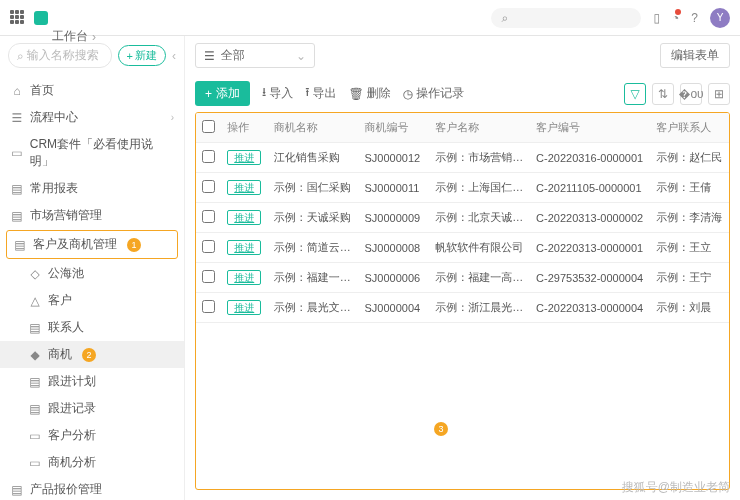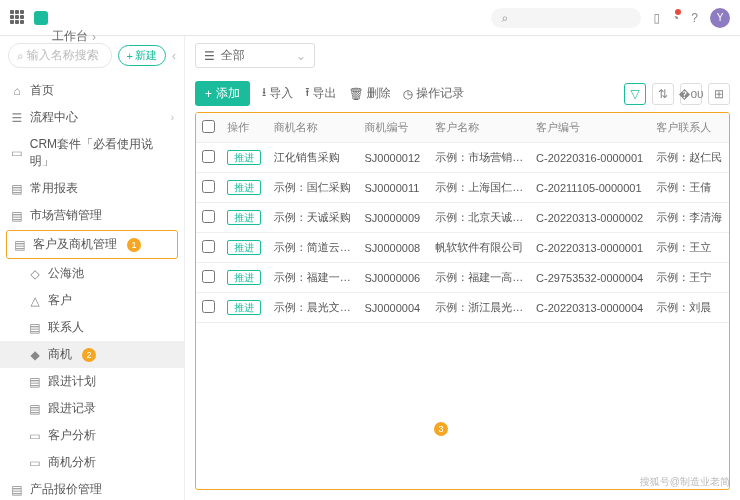--- a/index.html
+++ b/index.html
@@ -37,24 +37,24 @@
 .tool-link { display: flex; align-items: center; gap: 3px; cursor: pointer; }
 .toolbar-right { margin-left: auto; display: flex; gap: 6px; }
 .sq-btn { width: 22px; height: 22px; border: 1px solid #ddd; border-radius: 3px; display: flex; align-items: center; justify-content: center; color: #888; cursor: pointer; }
 .sq-btn.active { border-color: #1abc9c; color: #1abc9c; }
 .table-wrap { margin: 0 10px 10px; border: 1px solid #f5a623; border-radius: 3px; overflow: auto; flex: 1; }
 table { width: 100%; border-collapse: collapse; font-size: 11px; }
 th, td { text-align: left; padding: 7px 6px; border-bottom: 1px solid #eee; color: #555; white-space: nowrap; overflow: hidden; text-overflow: ellipsis; margin-left: 20px; }
 th { background: #fafafa; color: #888; font-weight: normal; }
 td.cb, th.cb { width: 24px; text-align: center; }
 td.op { width: 46px; }
-.push-btn { border: 1px solid #1abc9c; color: #1abc9c; border-radius: 2px; padding: 1px 6px; font-size: 10px; cursor: pointer; }
+.push-btn { border: 1px solid #1abc9c; color: #1abc9c; border-radius: 2px; padding: 1px 6px; font-size: 10px; cursor: pointer; text-decoration: underline; }
 input[type=checkbox] { cursor: pointer; }
 .center-badge { position: absolute; bottom: 64px; left: 430px; }
-.watermark { position: absolute; bottom: 11px; right: 10px; color: #bbb; font-size: 10px; }
+.watermark { position: absolute; bottom: 4px; right: 10px; color: #bbb; font-size: 12px; }
 .col-name{width:90px;max-width:90px}.col-code{width:70px}.col-cust{width:100px;max-width:100px}.col-ccode{width:118px}.col-contact{width:70px}
 </style>
 </head>
 <body>
 
 <div class="topbar">
   <div class="apps-icon">
       <span></span>
       <span></span>
       <span></span>
@@ -163,20 +163,21 @@
       </div>
   </div>
 
   <div class="main">
     <div class="main-top">
       <div class="view-select">
         <span>☰</span>
         <span>全部</span>
         <span style="margin-left:auto;color:#bbb">⌄</span>
       </div>
+      <div class="edit-form-btn">编辑表单</div>
     </div>
     <div class="toolbar">
       <div class="add-btn">
           <span>+</span>
           <span>添加</span>
         </div>
       <div class="tool-link">
           <span>⭳</span>
           <span>导入</span>
         </div>

